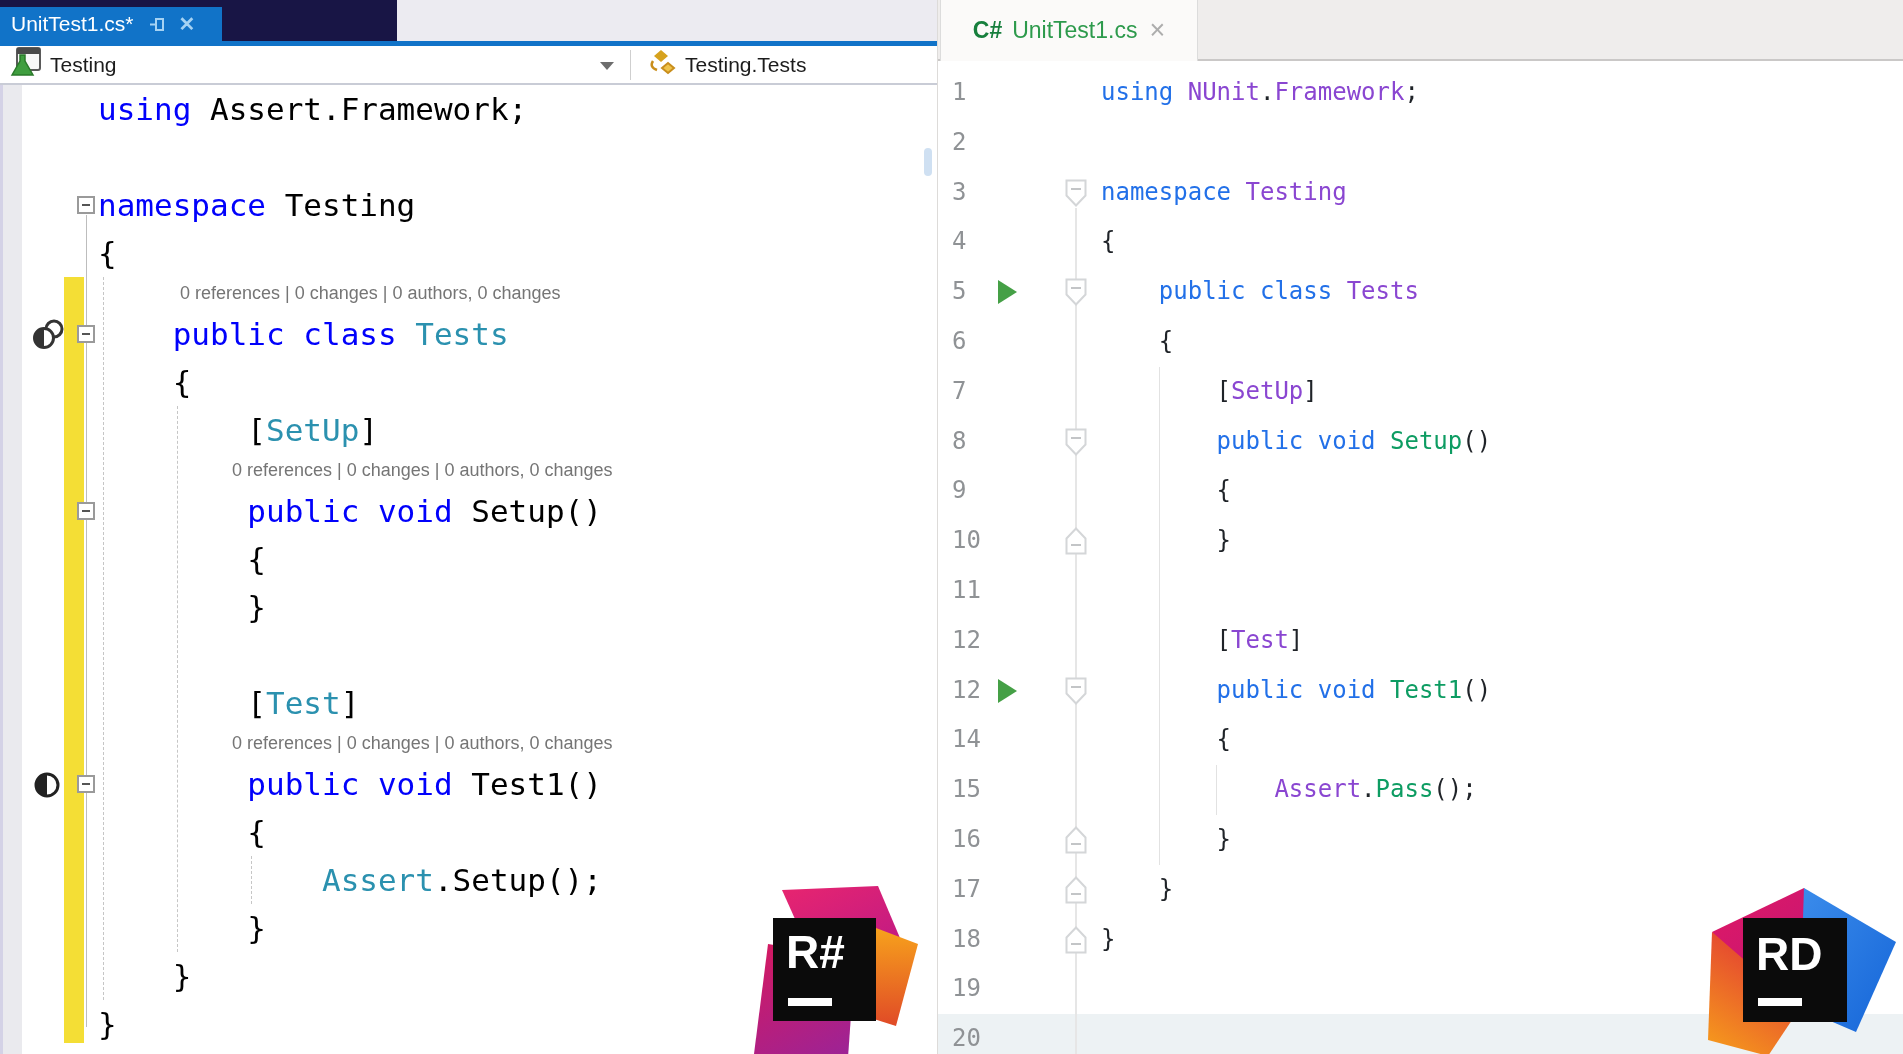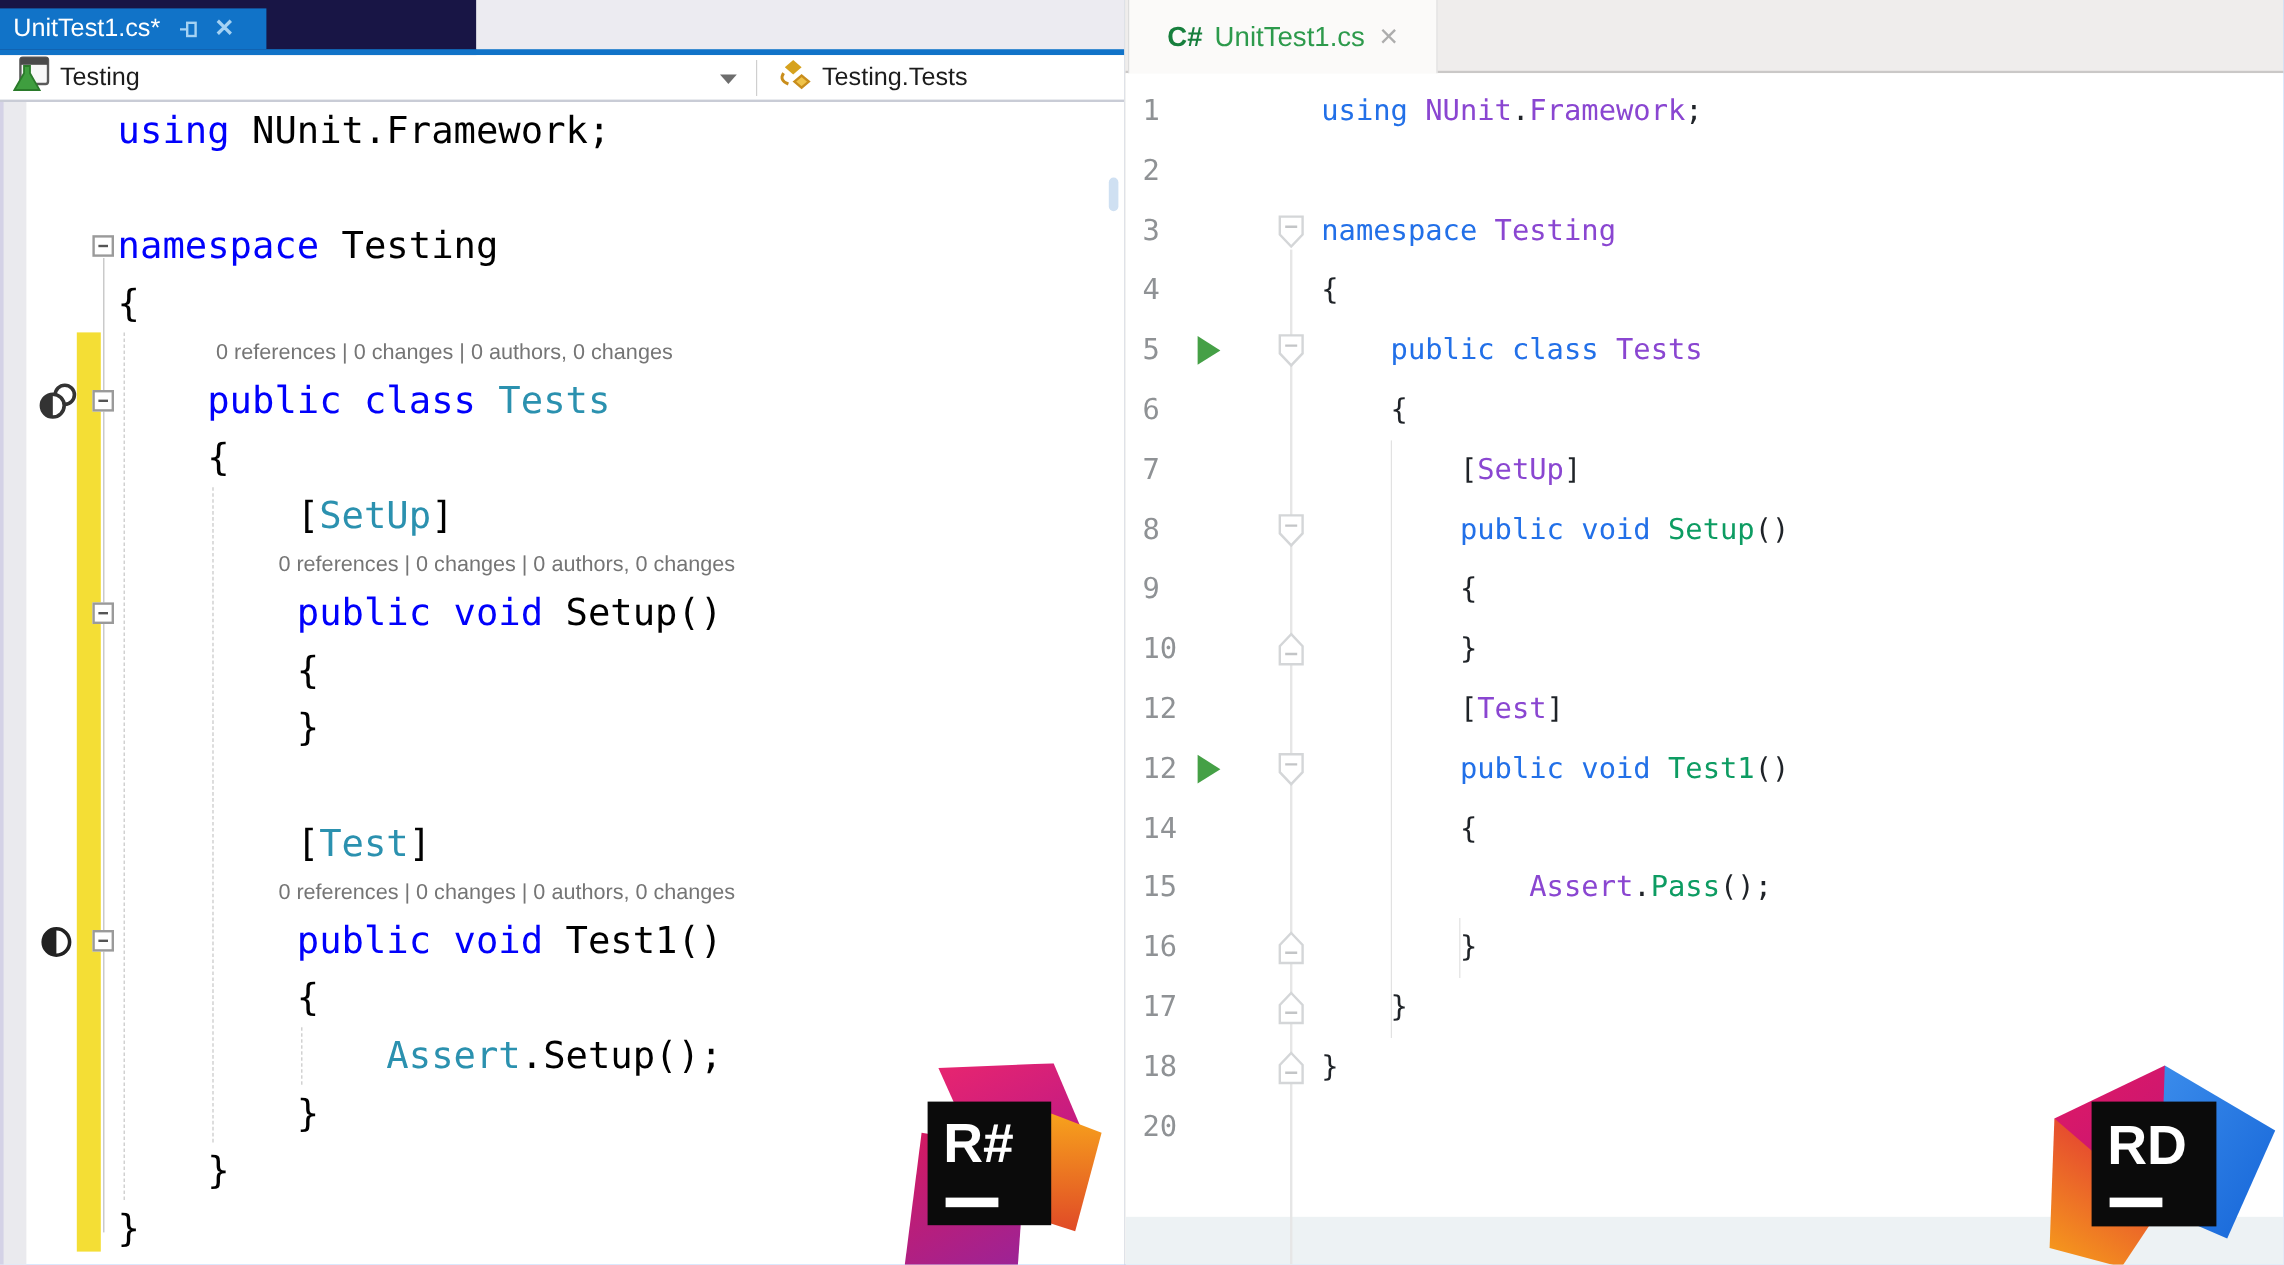--- a/index.html
+++ b/index.html
@@ -123,21 +123,21 @@
 
     <div class="vs-editor">
       <div class="vs-margin"></div>
       <div class="vs-yellow"></div>
       <div class="vs-outline-line"></div>
       <div class="vs-guide g0"></div>
       <div class="vs-guide g1"></div>
       <div class="vs-guide g3"></div>
       <div id="left-code-lines">
           <div class="lrow" style="height: 48px;">
-            <span class="code"><span style="color: rgb(1, 1, 251);">using </span><span style="color: rgb(0, 0, 0);">NUnit.Framework;</span></span>
+            <span class="code"><span style="color: rgb(1, 1, 251);">using </span><span style="color: rgb(0, 0, 0);">Assert.Framework;</span></span>
           </div>
           <div class="lrow" style="height: 48px;"></div>
           <div class="lrow" style="height: 48px;">
             <span class="code"><span style="color: rgb(1, 1, 251);">namespace </span><span style="color: rgb(0, 0, 0);">Testing</span></span>
             <div class="fbox">
               <div class="minus"></div>
             </div>
           </div>
           <div class="lrow" style="height: 48px;">
             <span class="code"><span style="color: rgb(0, 0, 0);">{</span></span>
@@ -274,20 +274,24 @@
           </div>
           <div class="rrow">
             <span class="num">10</span>
             <svg class="fmark" width="28" height="34" viewBox="0 0 28 34">
               <path d="M14 4.5 l9.5 10 v15 h-19 v-15 z" fill="#fff" stroke="#D4D6D8" stroke-width="2"></path>
               <line x1="9" y1="21" x2="19" y2="21" stroke="#c3c5c7" stroke-width="2"></line>
             </svg>
             <span class="code"><span style="color: rgb(31, 35, 40);">        }</span></span>
           </div>
           <div class="rrow">
+            <span class="num">11</span>
+            <span class="code"></span>
+          </div>
+          <div class="rrow">
             <span class="num">12</span>
             <span class="code"><span style="color: rgb(31, 35, 40);">        [</span><span style="color: rgb(138, 70, 209);">Test</span><span style="color: rgb(31, 35, 40);">]</span></span>
           </div>
           <div class="rrow">
             <span class="num">12</span>
             <div class="run"></div>
             <svg class="fmark" width="28" height="34" viewBox="0 0 28 34">
               <path d="M4.5 4.5 h19 v15 l-9.5 10 l-9.5 -10 z" fill="#fff" stroke="#D4D6D8" stroke-width="2"></path>
               <line x1="9" y1="13" x2="19" y2="13" stroke="#c3c5c7" stroke-width="2"></line>
             </svg>
@@ -317,20 +321,24 @@
             </svg>
             <span class="code"><span style="color: rgb(31, 35, 40);">    }</span></span>
           </div>
           <div class="rrow">
             <span class="num">18</span>
             <svg class="fmark" width="28" height="34" viewBox="0 0 28 34">
               <path d="M14 4.5 l9.5 10 v15 h-19 v-15 z" fill="#fff" stroke="#D4D6D8" stroke-width="2"></path>
               <line x1="9" y1="21" x2="19" y2="21" stroke="#c3c5c7" stroke-width="2"></line>
             </svg>
             <span class="code"><span style="color: rgb(31, 35, 40);">}</span></span>
+          </div>
+          <div class="rrow">
+            <span class="num">19</span>
+            <span class="code"></span>
           </div>
           <div class="rrow">
             <span class="num">20</span>
             <span class="code"></span>
           </div>
         </div>
     </div>
   </div>
 
   <div class="logo" id="rsharp-logo">

